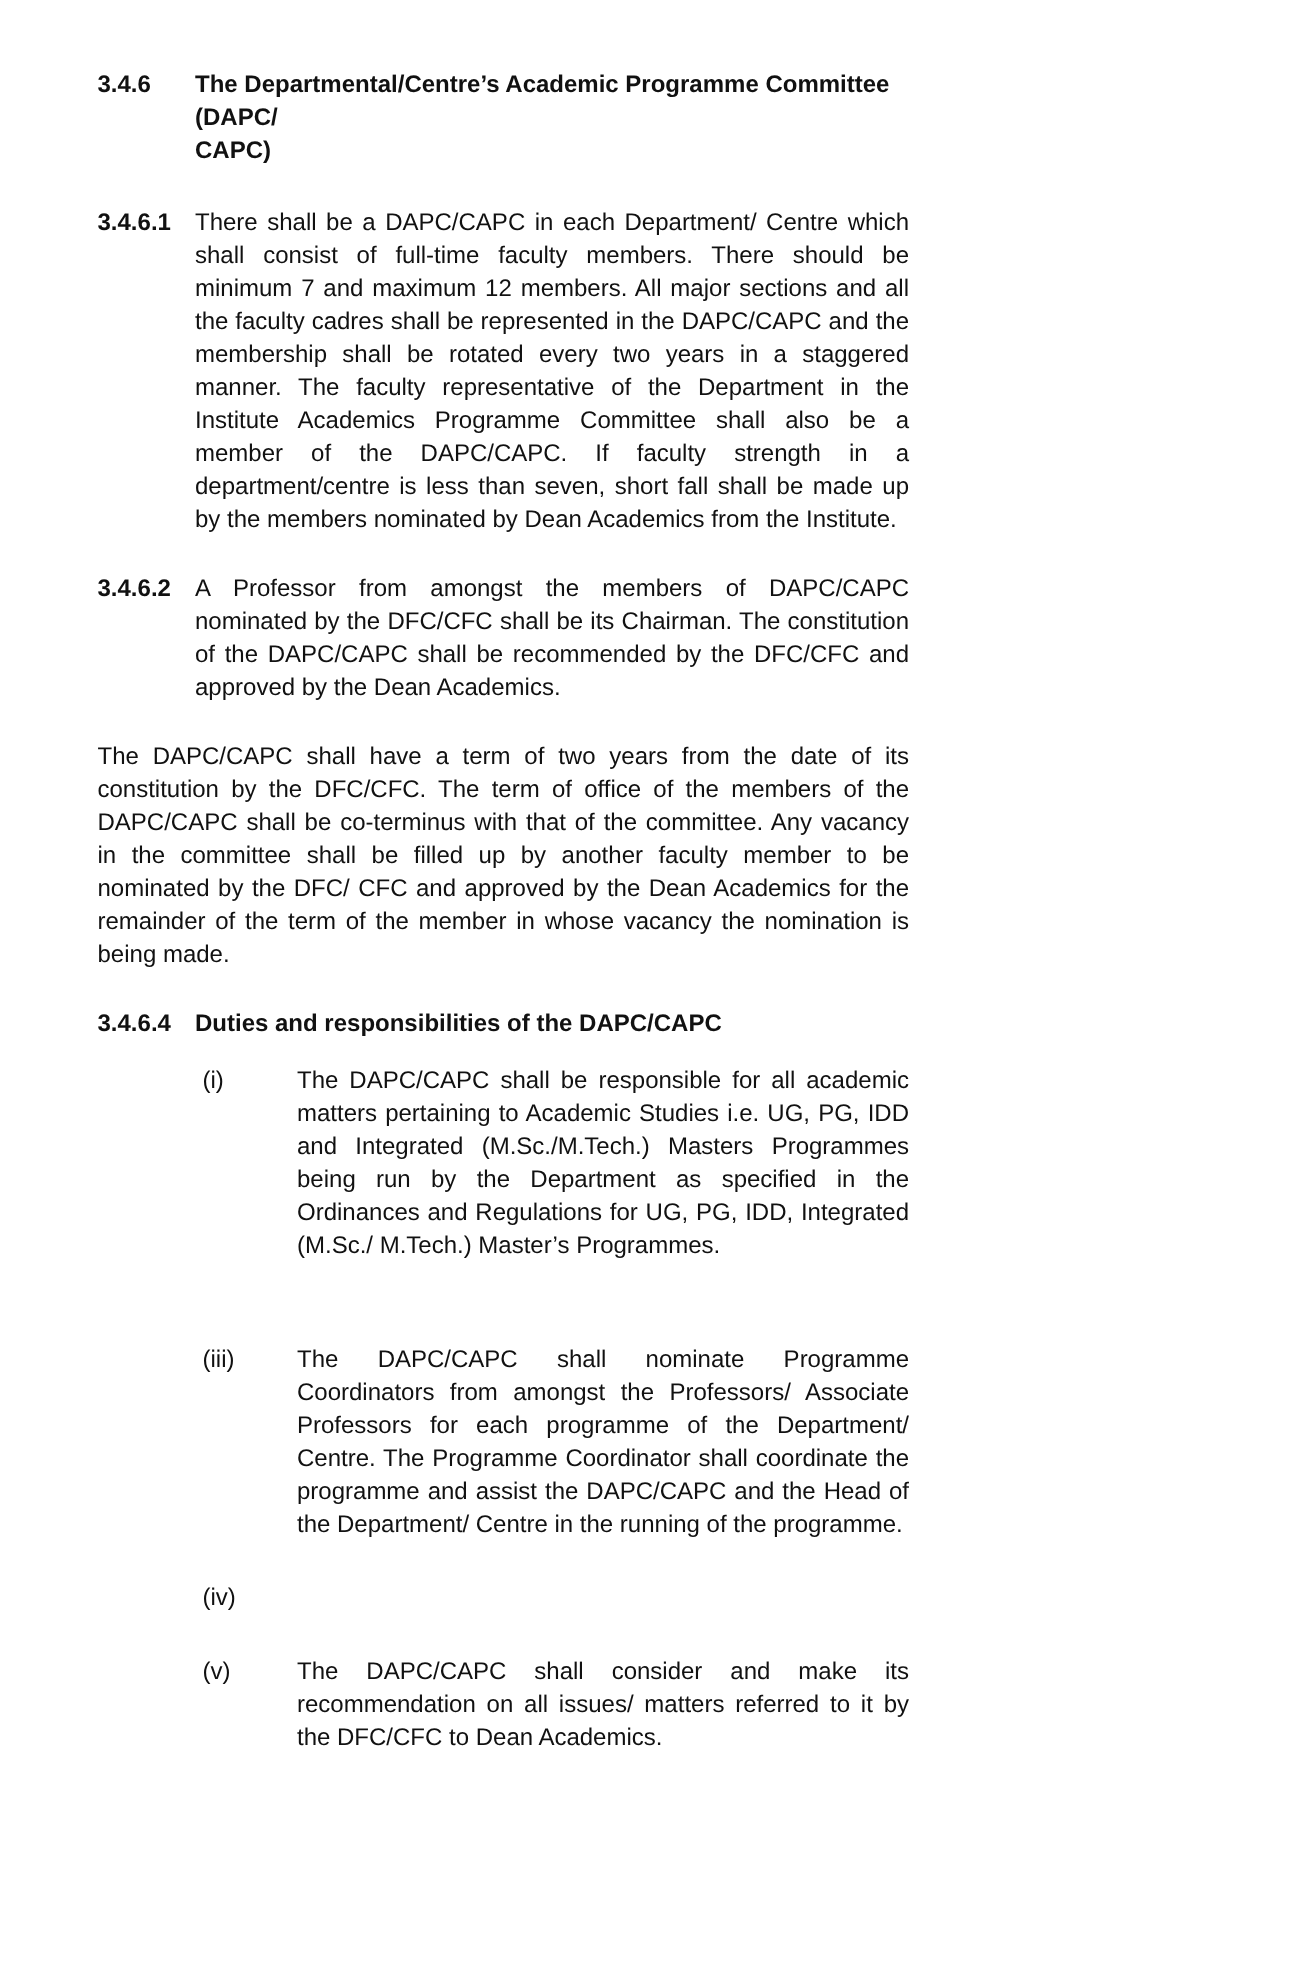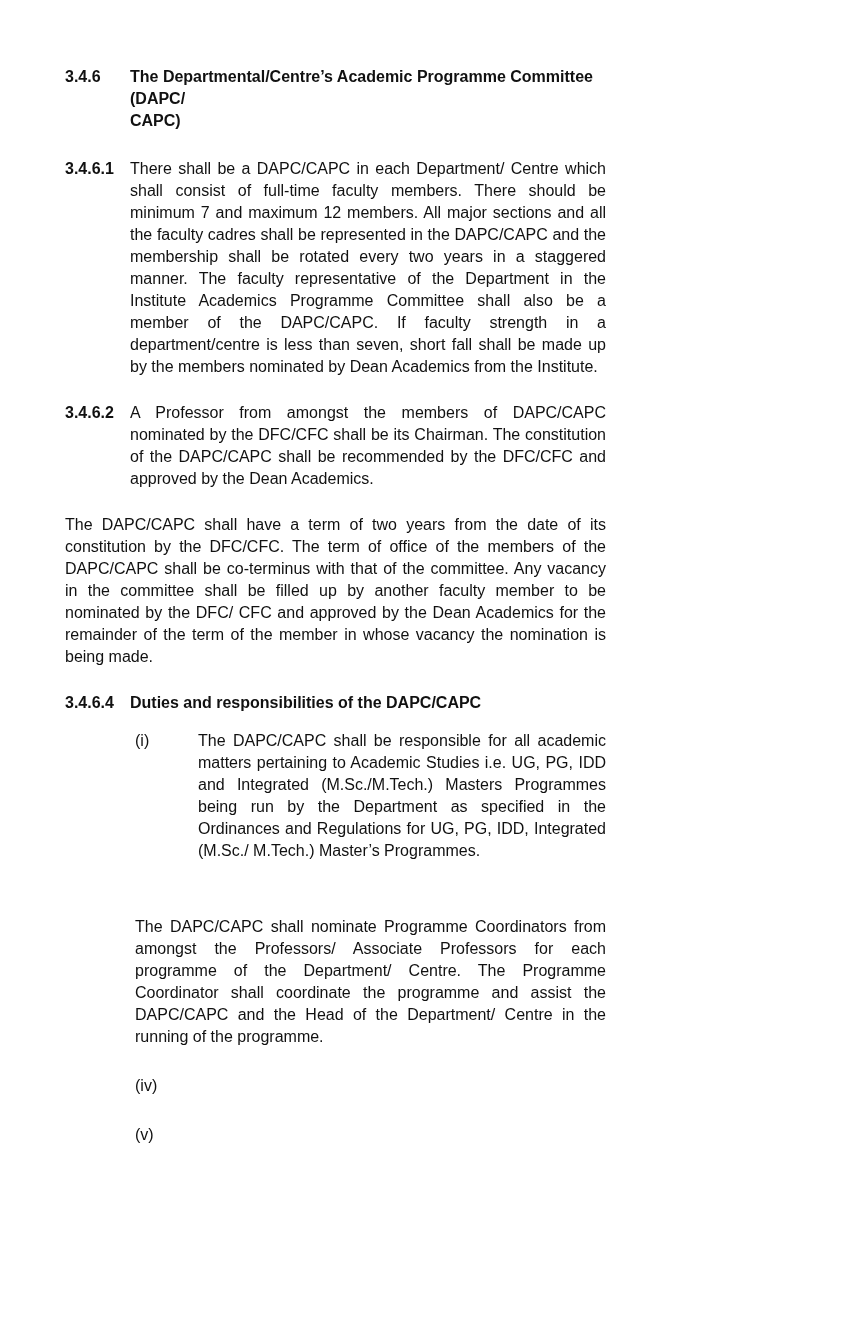--- a/index.html
+++ b/index.html
@@ -11,21 +11,21 @@
     width: 863px;
     height: 1320px;
     overflow: hidden;
     font-family: "Liberation Sans", sans-serif;
     color: #111111;
   }
   .page {
     box-sizing: border-box;
     width: 709px;
     height: 1320px;
-    padding: 66px 103px 40px 65px;
+    padding: 46px 103px 40px 65px;
     background: #ffffff;
   }
   .heading,
   .section,
   .subheading {
     display: flex;
     font-size: 16px;
     line-height: 22px;
   }
   .heading {
@@ -108,25 +108,27 @@
 
   <div class="duty">
     <span class="marker">(i)</span>
     <span class="text">The DAPC/CAPC shall be responsible for all academic matters pertaining to Academic Studies i.e. UG, PG, IDD and Integrated (M.Sc./M.Tech.) Masters Programmes being run by the Department as specified in the Ordinances and Regulations for UG, PG, IDD, Integrated (M.Sc./ M.Tech.) Master’s Programmes.</span>
   </div>
 
   <div class="duty">
   </div>
 
   <div class="duty">
+    <span class="marker">(iii)</span>
     <span class="text">The DAPC/CAPC shall nominate Programme Coordinators from amongst the Professors/ Associate Professors for each programme of the Department/ Centre. The Programme Coordinator shall coordinate the programme and assist the DAPC/CAPC and the Head of the Department/ Centre in the running of the programme.</span>
   </div>
 
   <div class="duty">
     <span class="marker">(iv)</span>
   </div>
 
   <div class="duty">
     <span class="marker">(v)</span>
+    <span class="text">The DAPC/CAPC shall consider and make its recommendation on all issues/ matters referred to it by the DFC/CFC to Dean Academics.</span>
   </div>
 
 
 </div>
 
 </body></html>

